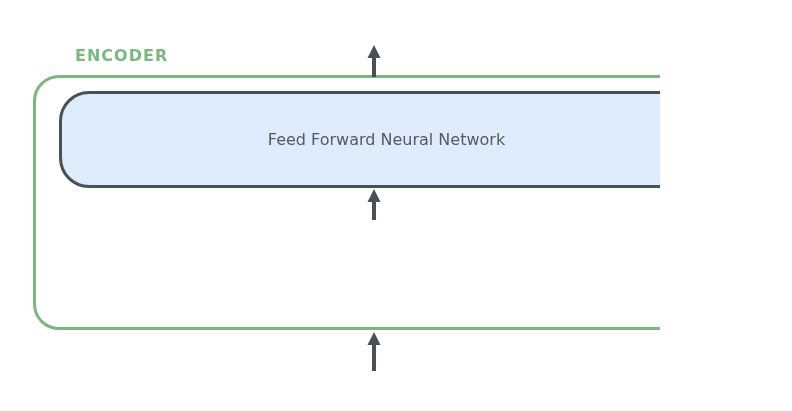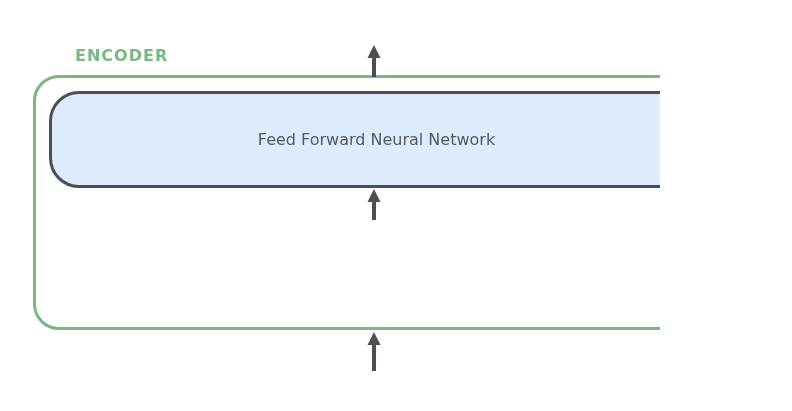--- a/index.html
+++ b/index.html
@@ -30,21 +30,21 @@
     top: 75px;
     width: 673px;
     height: 249px;
     border: 3px solid var(--encoder_green, #7bb881);
     border-radius: 26px;
     background: var(--background, #ffffff);
     box-sizing: content-box;
   }
   .layer-box {
     position: absolute;
-    left: 49px;
+    left: 59px;
     width: 649px;
     height: 91px;
     border: 3px solid var(--box_border, #4a5056);
     border-radius: 30px;
     display: flex;
     align-items: center;
     justify-content: center;
     box-sizing: content-box;
   }
   .layer-box.ffnn {

